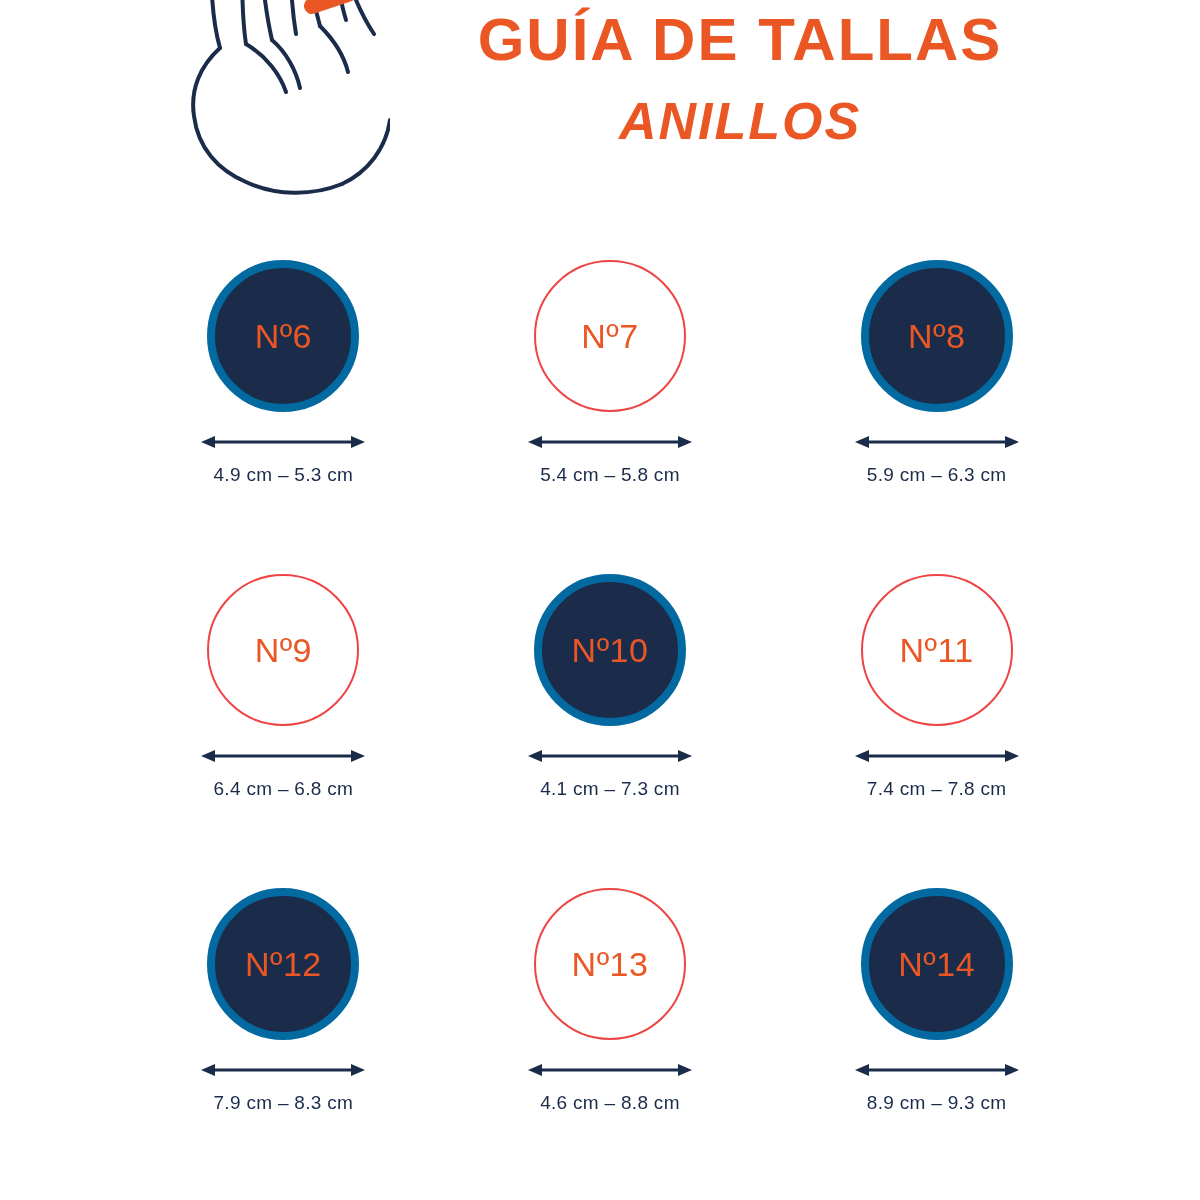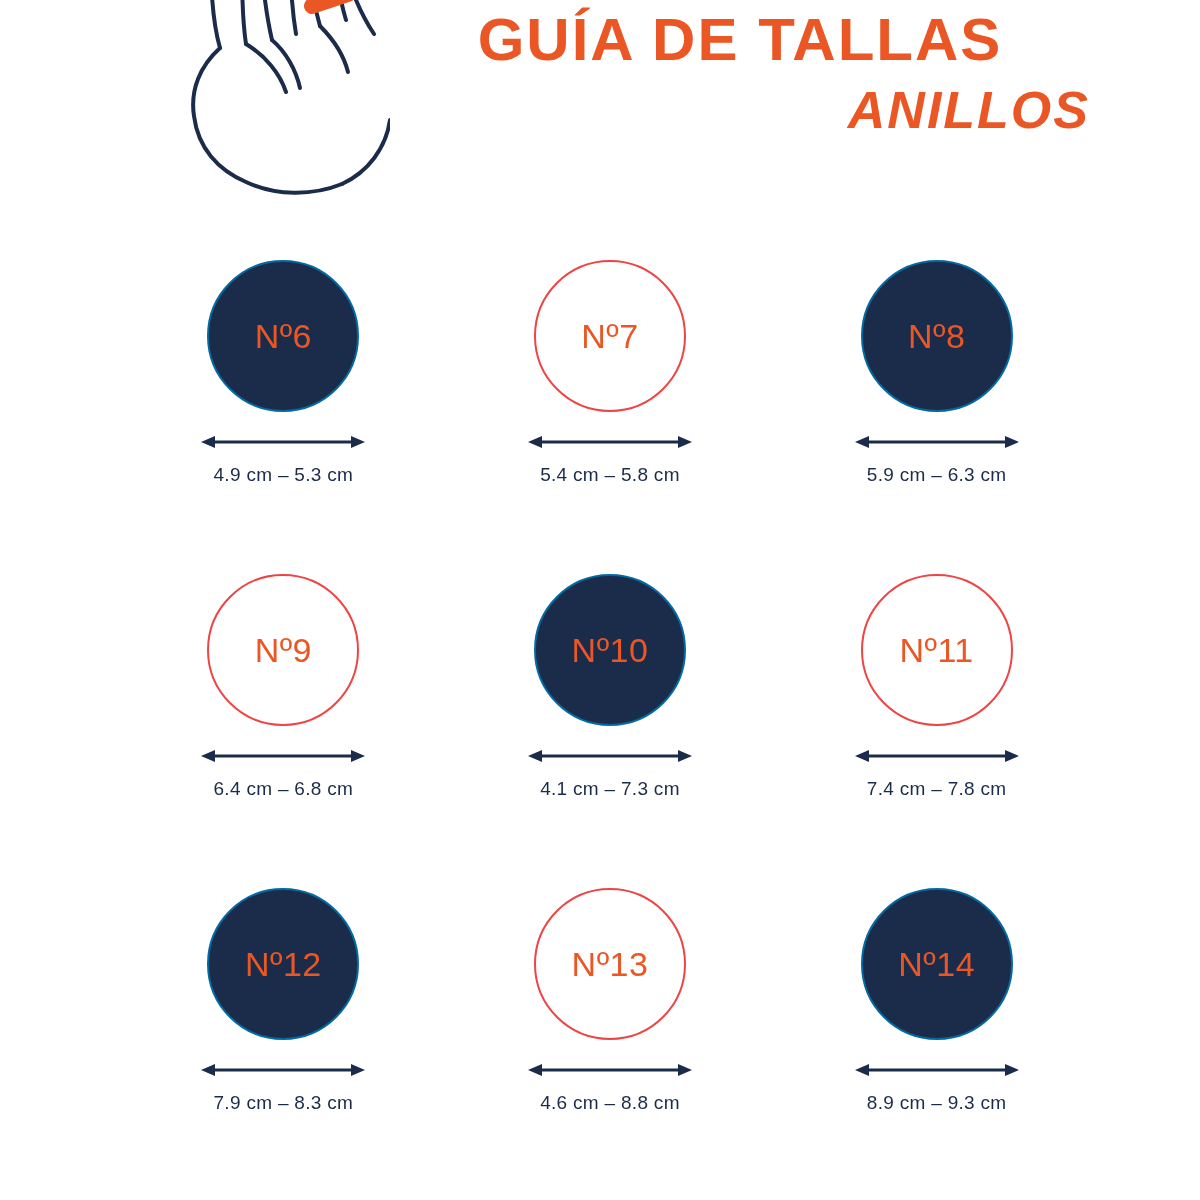--- a/index.html
+++ b/index.html
@@ -45,29 +45,28 @@
   }
   .title-main {
     font-size: 60px;
     font-weight: bold;
     letter-spacing: 2px;
     color: #ea5724;
     line-height: 1.05;
     white-space: nowrap;
   }
   .title-sub {
-    margin-top: 12px;
+    margin-top: 23px;
     font-size: 52px;
     font-weight: bold;
     font-style: italic;
     letter-spacing: 2px;
     color: #ea5724;
     line-height: 1.05;
     white-space: nowrap;
-    text-align: right;
   }
 
   
   .grid {
     position: absolute;
     top: 260px;
     left: 120px;
     width: 980px;
     display: grid;
     grid-template-columns: repeat(3, 1fr);
@@ -84,21 +83,21 @@
     width: 152px;
     height: 152px;
     border-radius: 50%;
     display: flex;
     align-items: center;
     justify-content: center;
     box-sizing: border-box;
   }
   .circle.filled {
     background: #1b2c4b;
-    border: 2px solid #0369a1;
+    border: 8px solid #0369a1;
   }
   .circle.outline {
     background: #ffffff;
     border: 2px solid #ef4444;
   }
   .circle-label {
     font-size: 34px;
     font-weight: normal;
     color: #ea5724;
     letter-spacing: 0.5px;

